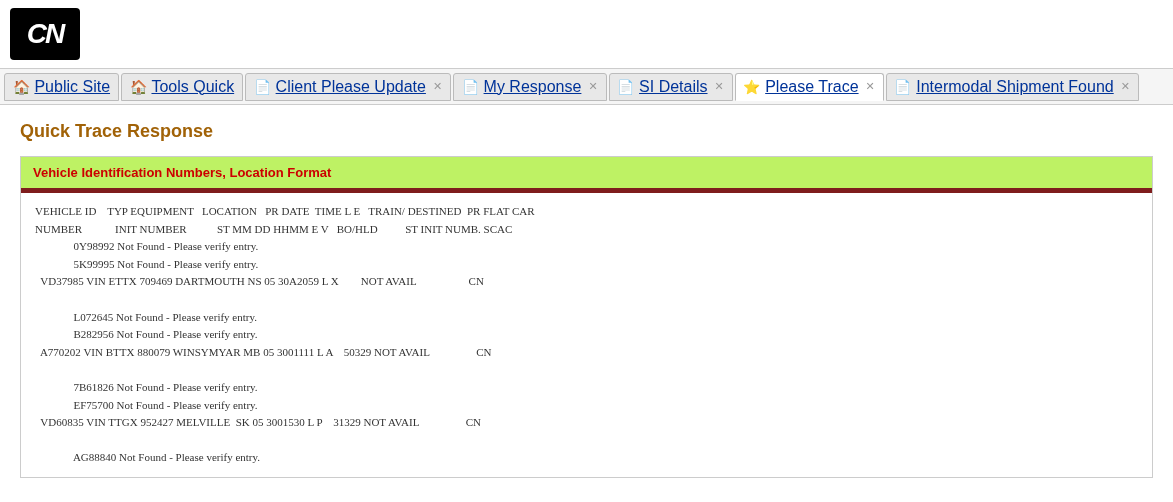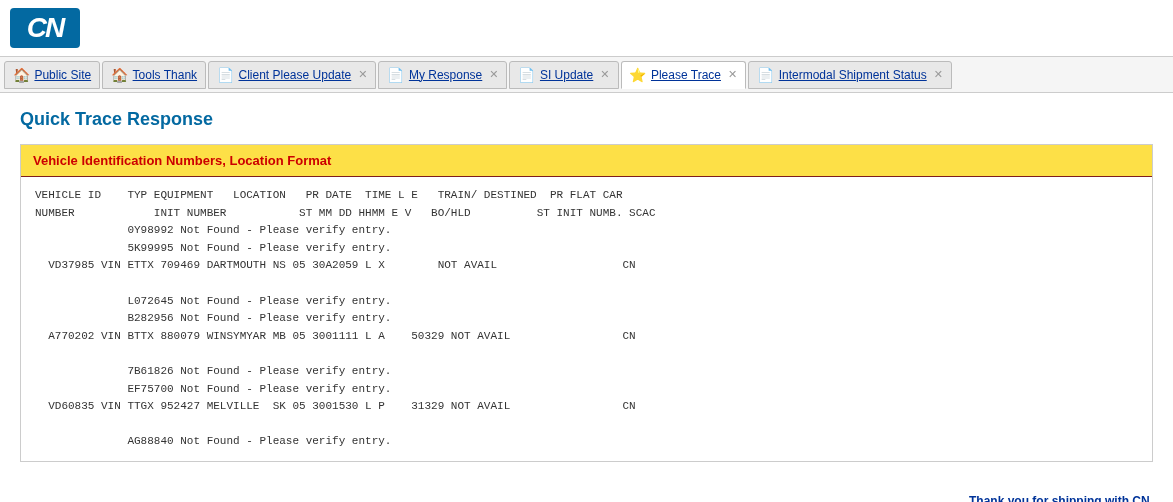--- a/index.html
+++ b/index.html
@@ -1,42 +1,42 @@
 <!DOCTYPE html>
 <html><head>
   <meta charset="utf-8">
   <style>
     * { margin: 0; padding: 0; box-sizing: border-box; }
     body { font-family: Arial, sans-serif; font-size: 12px; background: #fff; color: #333; width: 1173px; }
 
     
     #header { background: #fff; border-bottom: 1px solid #ccc; padding: 8px 10px; display: flex; align-items: center; }
-    #logo { width: 70px; height: 40px; background: #0369a1; display: flex; align-items: center; justify-content: center; border-radius: 4px; }
+    #logo { width: 70px; height: 52px; background: #000000; display: flex; align-items: center; justify-content: center; border-radius: 4px; }
     #logo span { color: #fff; font-size: 28px; font-weight: bold; font-style: italic; letter-spacing: -2px; }
 
     
     #nav { background: #f5f5f5; border-bottom: 1px solid #ccc; display: flex; align-items: center; padding: 0 4px; height: 36px; gap: 2px; }
     .nav-tab { display: flex; align-items: center; background: #e8e8e8; border: 1px solid #bbb; border-radius: 3px 3px 0 0; padding: 4px 8px; cursor: pointer; font-size: 12px; color: #333; text-decoration: none; gap: 4px; height: 28px; }
     .nav-tab.active { background: #fff; border-bottom-color: #fff; }
     .nav-tab .tab-icon { font-size: 14px; }
     .nav-tab .close-x { color: #999; font-size: 11px; margin-left: 3px; }
-    .tab-label { color: #003399; text-decoration: underline; font-size: 12px; }
+    .tab-label { color: #003399; text-decoration: underline; font-size: 16px; }
 
     
     #content { padding: 16px 20px; }
-    #page-title { color: #0369a1; font-size: 18px; font-weight: bold; margin-bottom: 14px; }
+    #page-title { color: #a16207; font-size: 18px; font-weight: bold; margin-bottom: 14px; }
 
     
     .response-box { border: 1px solid #ccc; padding: 0; }
-    .response-box-header { background: #fde047; border-bottom: 1px solid #7f1d1d; padding: 8px 12px; }
+    .response-box-header { background: #bef264; border-bottom: 5px solid #7f1d1d; padding: 8px 12px; }
     .response-box-header span { color: #cc0000; font-weight: bold; font-size: 13px; }
     .response-box-body { padding: 10px 14px; }
 
     
-    .data-area { font-family: Liberation Mono, monospace; font-size: 11px; white-space: pre; line-height: 1.6; color: #333; }
+    .data-area { font-family: Liberation Serif, serif; font-size: 11px; white-space: pre; line-height: 1.6; color: #333; }
 
     
     #footer { margin-top: 10px; text-align: right; padding: 6px 20px; font-size: 12px; color: #333; }
     #footer .thank-you { color: #003399; font-weight: bold; margin-bottom: 4px; }
   </style>
 </head>
 <body>
 
 <div id="header">
   <div id="logo">
@@ -44,45 +44,45 @@
   </div>
 </div>
 
 <div id="nav">
   <a class="nav-tab">
     <span class="tab-icon">🏠</span>
     <span class="tab-label">Public Site</span>
   </a>
   <a class="nav-tab">
     <span class="tab-icon">🏠</span>
-    <span class="tab-label">Tools Thank</span>
+    <span class="tab-label">Tools Quick</span>
   </a>
   <a class="nav-tab">
     <span class="tab-icon">📄</span>
     <span class="tab-label">Client Please Update</span>
     <span class="close-x">✕</span>
   </a>
   <a class="nav-tab">
     <span class="tab-icon">📄</span>
     <span class="tab-label">My Response</span>
     <span class="close-x">✕</span>
   </a>
   <a class="nav-tab">
     <span class="tab-icon">📄</span>
-    <span class="tab-label">SI Update</span>
+    <span class="tab-label">SI Details</span>
     <span class="close-x">✕</span>
   </a>
   <a class="nav-tab active">
     <span class="tab-icon">⭐</span>
     <span class="tab-label">Please Trace</span>
     <span class="close-x">✕</span>
   </a>
   <a class="nav-tab">
     <span class="tab-icon">📄</span>
-    <span class="tab-label">Intermodal Shipment Status</span>
+    <span class="tab-label">Intermodal Shipment Found</span>
     <span class="close-x">✕</span>
   </a>
 </div>
 
 <div id="content">
   <div id="page-title">Quick Trace Response</div>
 
   <div class="response-box">
     <div class="response-box-header">
       <span>Vehicle Identification Numbers, Location Format</span>

